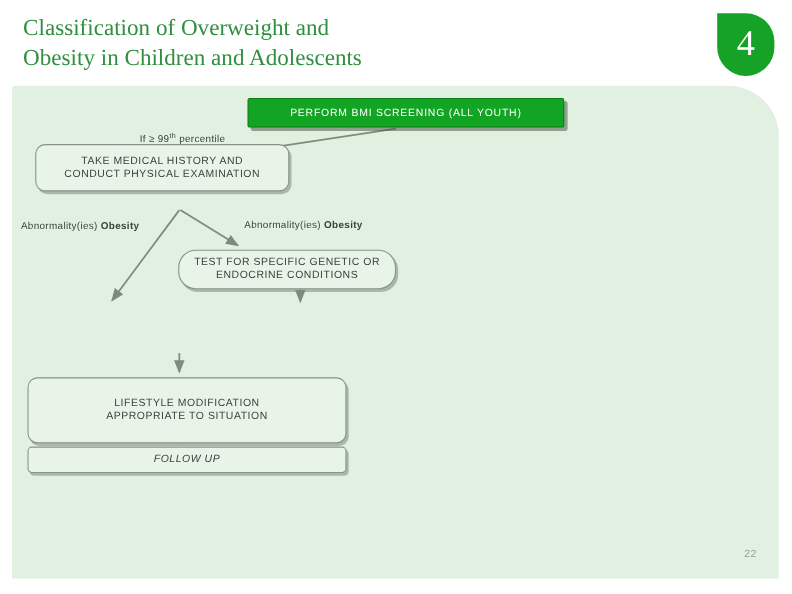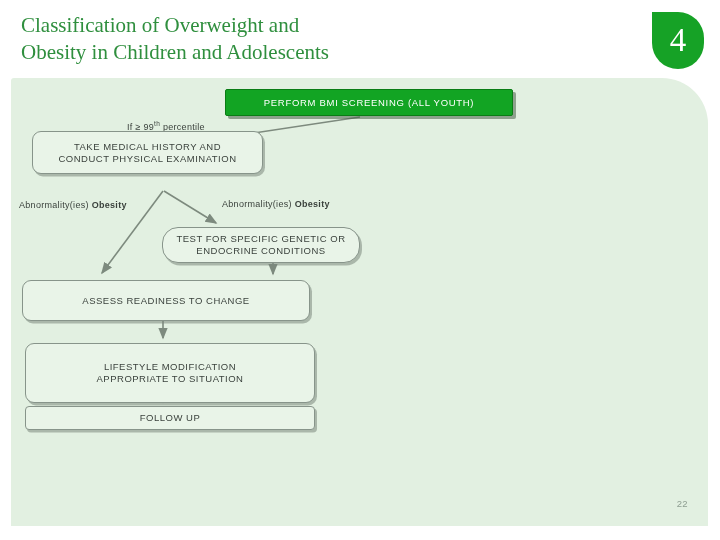--- a/index.html
+++ b/index.html
@@ -34,21 +34,21 @@
     position:absolute;display:flex;align-items:center;justify-content:center;
     text-align:center;font-size:9.5px;letter-spacing:0.5px;color:#3a413c;
     background:#e9f4e8;border:1.5px solid #87948a;border-radius:9px;
     box-shadow:2px 2.5px 0 rgba(123,137,126,0.55);box-sizing:border-box;
     white-space:pre-line;line-height:12px;
   }
   .fbox.green{
     background:#12a423;border:1px solid #0a7c15;color:#ffffff;border-radius:2px;
     box-shadow:3px 3px 0 rgba(72,96,72,0.55);letter-spacing:0.7px;font-size:9.5px;
   }
-  .fbox.square{border-radius:4px;}
+  .fbox.square{border-radius:4px;font-style:italic;}
   .perform-box{left:225px;top:89px;width:288px;height:27px;}
   .take-box{left:32px;top:131px;width:231px;height:43px;}
   .test-box{left:162px;top:227px;width:198px;height:36px;border-radius:16px;}
   .assess-box{left:22px;top:280px;width:288px;height:41px;}
   .lifestyle-box{left:25px;top:343px;width:290px;height:60px;}
   .followup-box{left:25px;top:406px;width:290px;height:24px;}
   
   .flabel{position:absolute;font-size:9px;color:#3a413c;letter-spacing:0.3px;}
   .flabel b{letter-spacing:0.3px;}
   .cond-label{left:127px;top:120px;}
@@ -104,21 +104,20 @@
     <span>Abnormality(ies) </span><b>Obesity</b>
   </div>
 
   <div class="flabel present-label">
     <span>Abnormality(ies) </span><b>Obesity</b>
   </div>
 
   <div class="fbox test-box">TEST FOR SPECIFIC GENETIC OR
 ENDOCRINE CONDITIONS</div>
 
-  <div class="fbox assess-box">ASSESS READINESS TO CHANGE</div>
 
   <div class="fbox lifestyle-box">LIFESTYLE MODIFICATION
 APPROPRIATE TO SITUATION</div>
 
   <div class="fbox square followup-box">FOLLOW UP</div>
 
   <div class="footer">
     <span class="page-num">22</span>
   </div>
 

